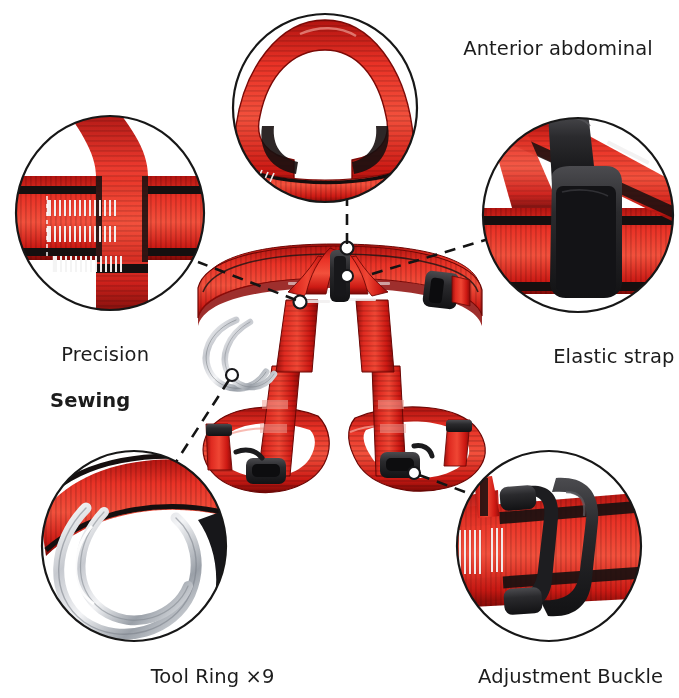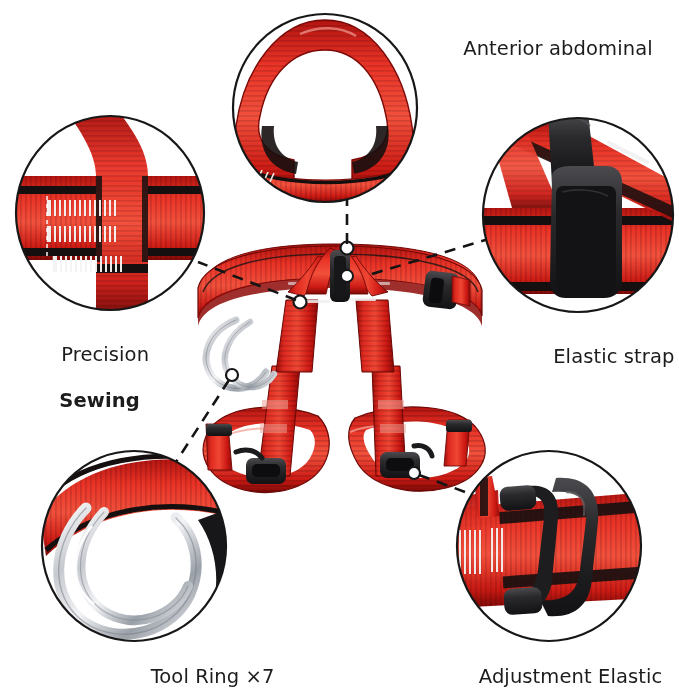--- a/index.html
+++ b/index.html
@@ -21,21 +21,21 @@
   .label{
     position:absolute;
     color:#1c1c1c;
     font-size:19.5px;
     line-height:1.18;
     letter-spacing:.1px;
     white-space:pre;
     font-family:"DejaVu Sans", sans-serif;
   }
   .label.l-anterior{ left:438px; top:14px; text-align:left; }
-  .label.l-precision{ left:36px; top:320px; text-align:center; }
+  .label.l-precision{ left:36px; top:320px; text-align:left; }
   .label.l-elastic{ left:528px; top:322px; text-align:right; }
   .label.l-toolring{ left:26px; top:642px; width:348px; text-align:center; }
   .label.l-buckle{ left:438px; top:642px; width:240px; text-align:center; }
   .label .ln2{ display:block; }
   .label.l-precision .ln2{ padding-left:14px;font-weight:bold; }
 </style>
 </head>
 <body>
 
 <div id="stage">
@@ -403,22 +403,22 @@
   <div class="label l-precision">
     <span>Precision</span>
     <span class="ln2">Sewing</span>
   </div>
 
   <div class="label l-elastic">
     <span>Elastic strap</span>
   </div>
 
   <div class="label l-toolring">
-    <span>Tool Ring ×7</span>
+    <span>Tool Ring ×9</span>
     
   </div>
 
   <div class="label l-buckle">
-    <span>Adjustment Elastic</span>
+    <span>Adjustment Buckle</span>
     
   </div>
 
 </div>
 
 </body></html>

